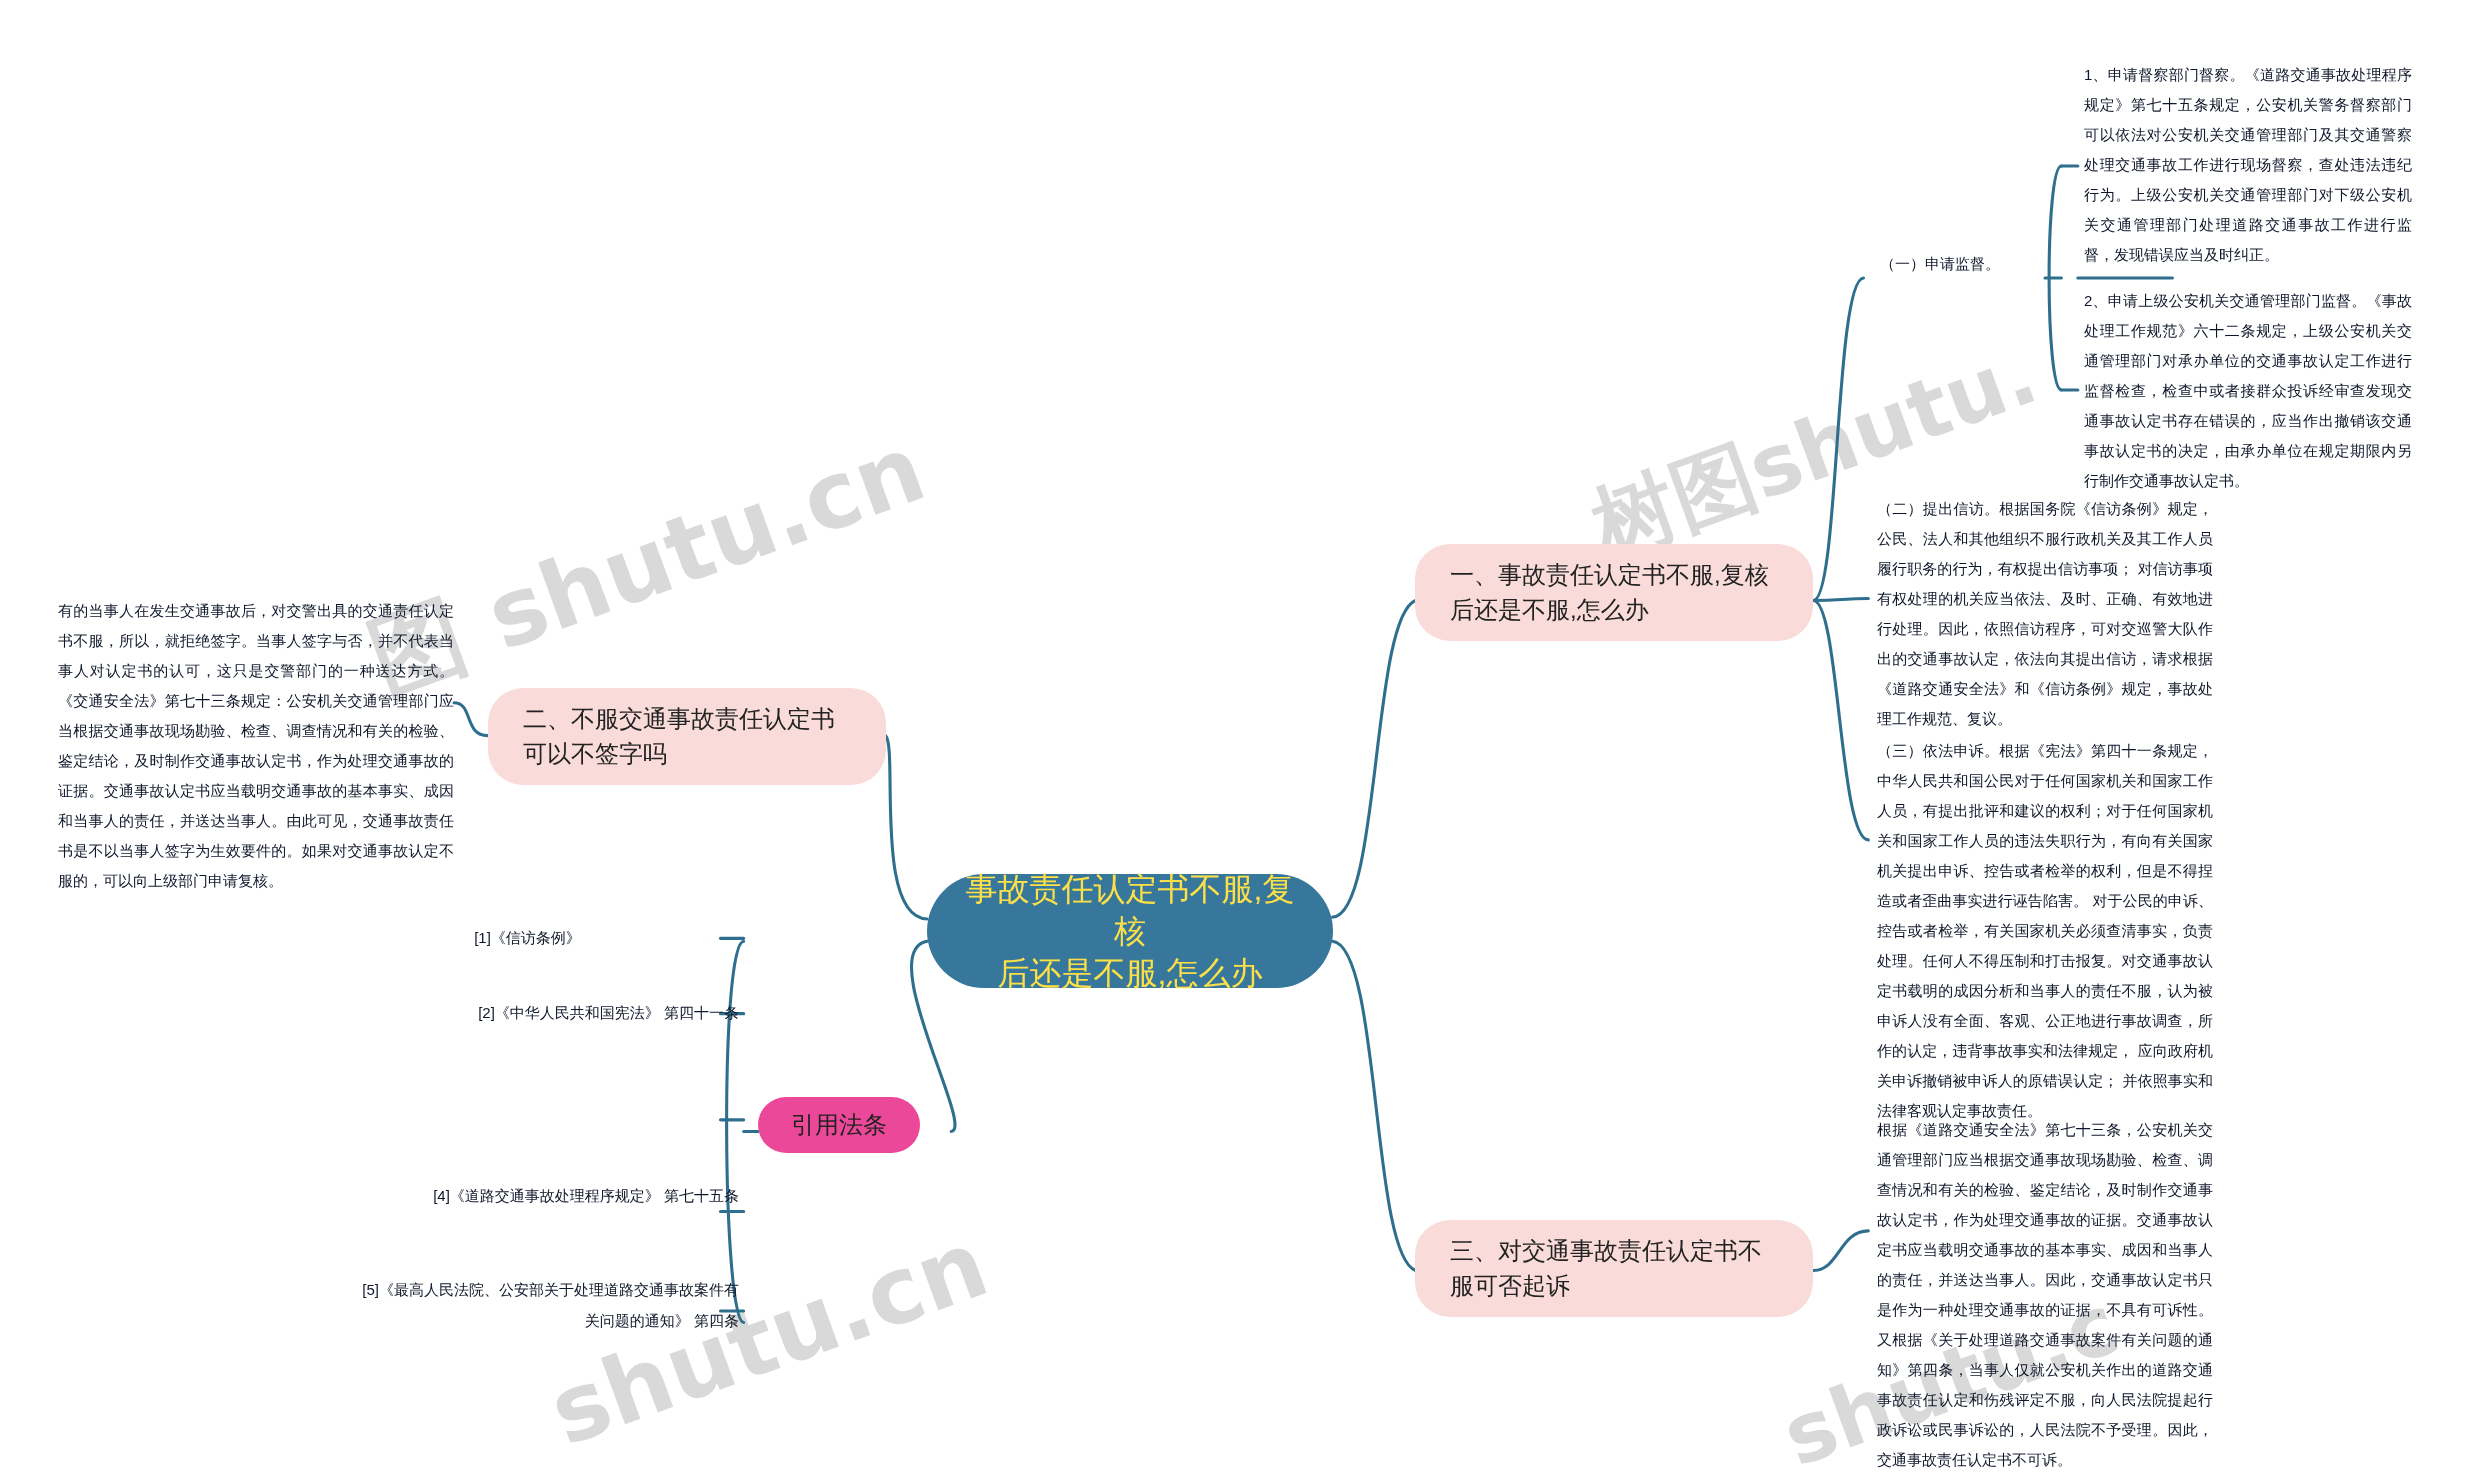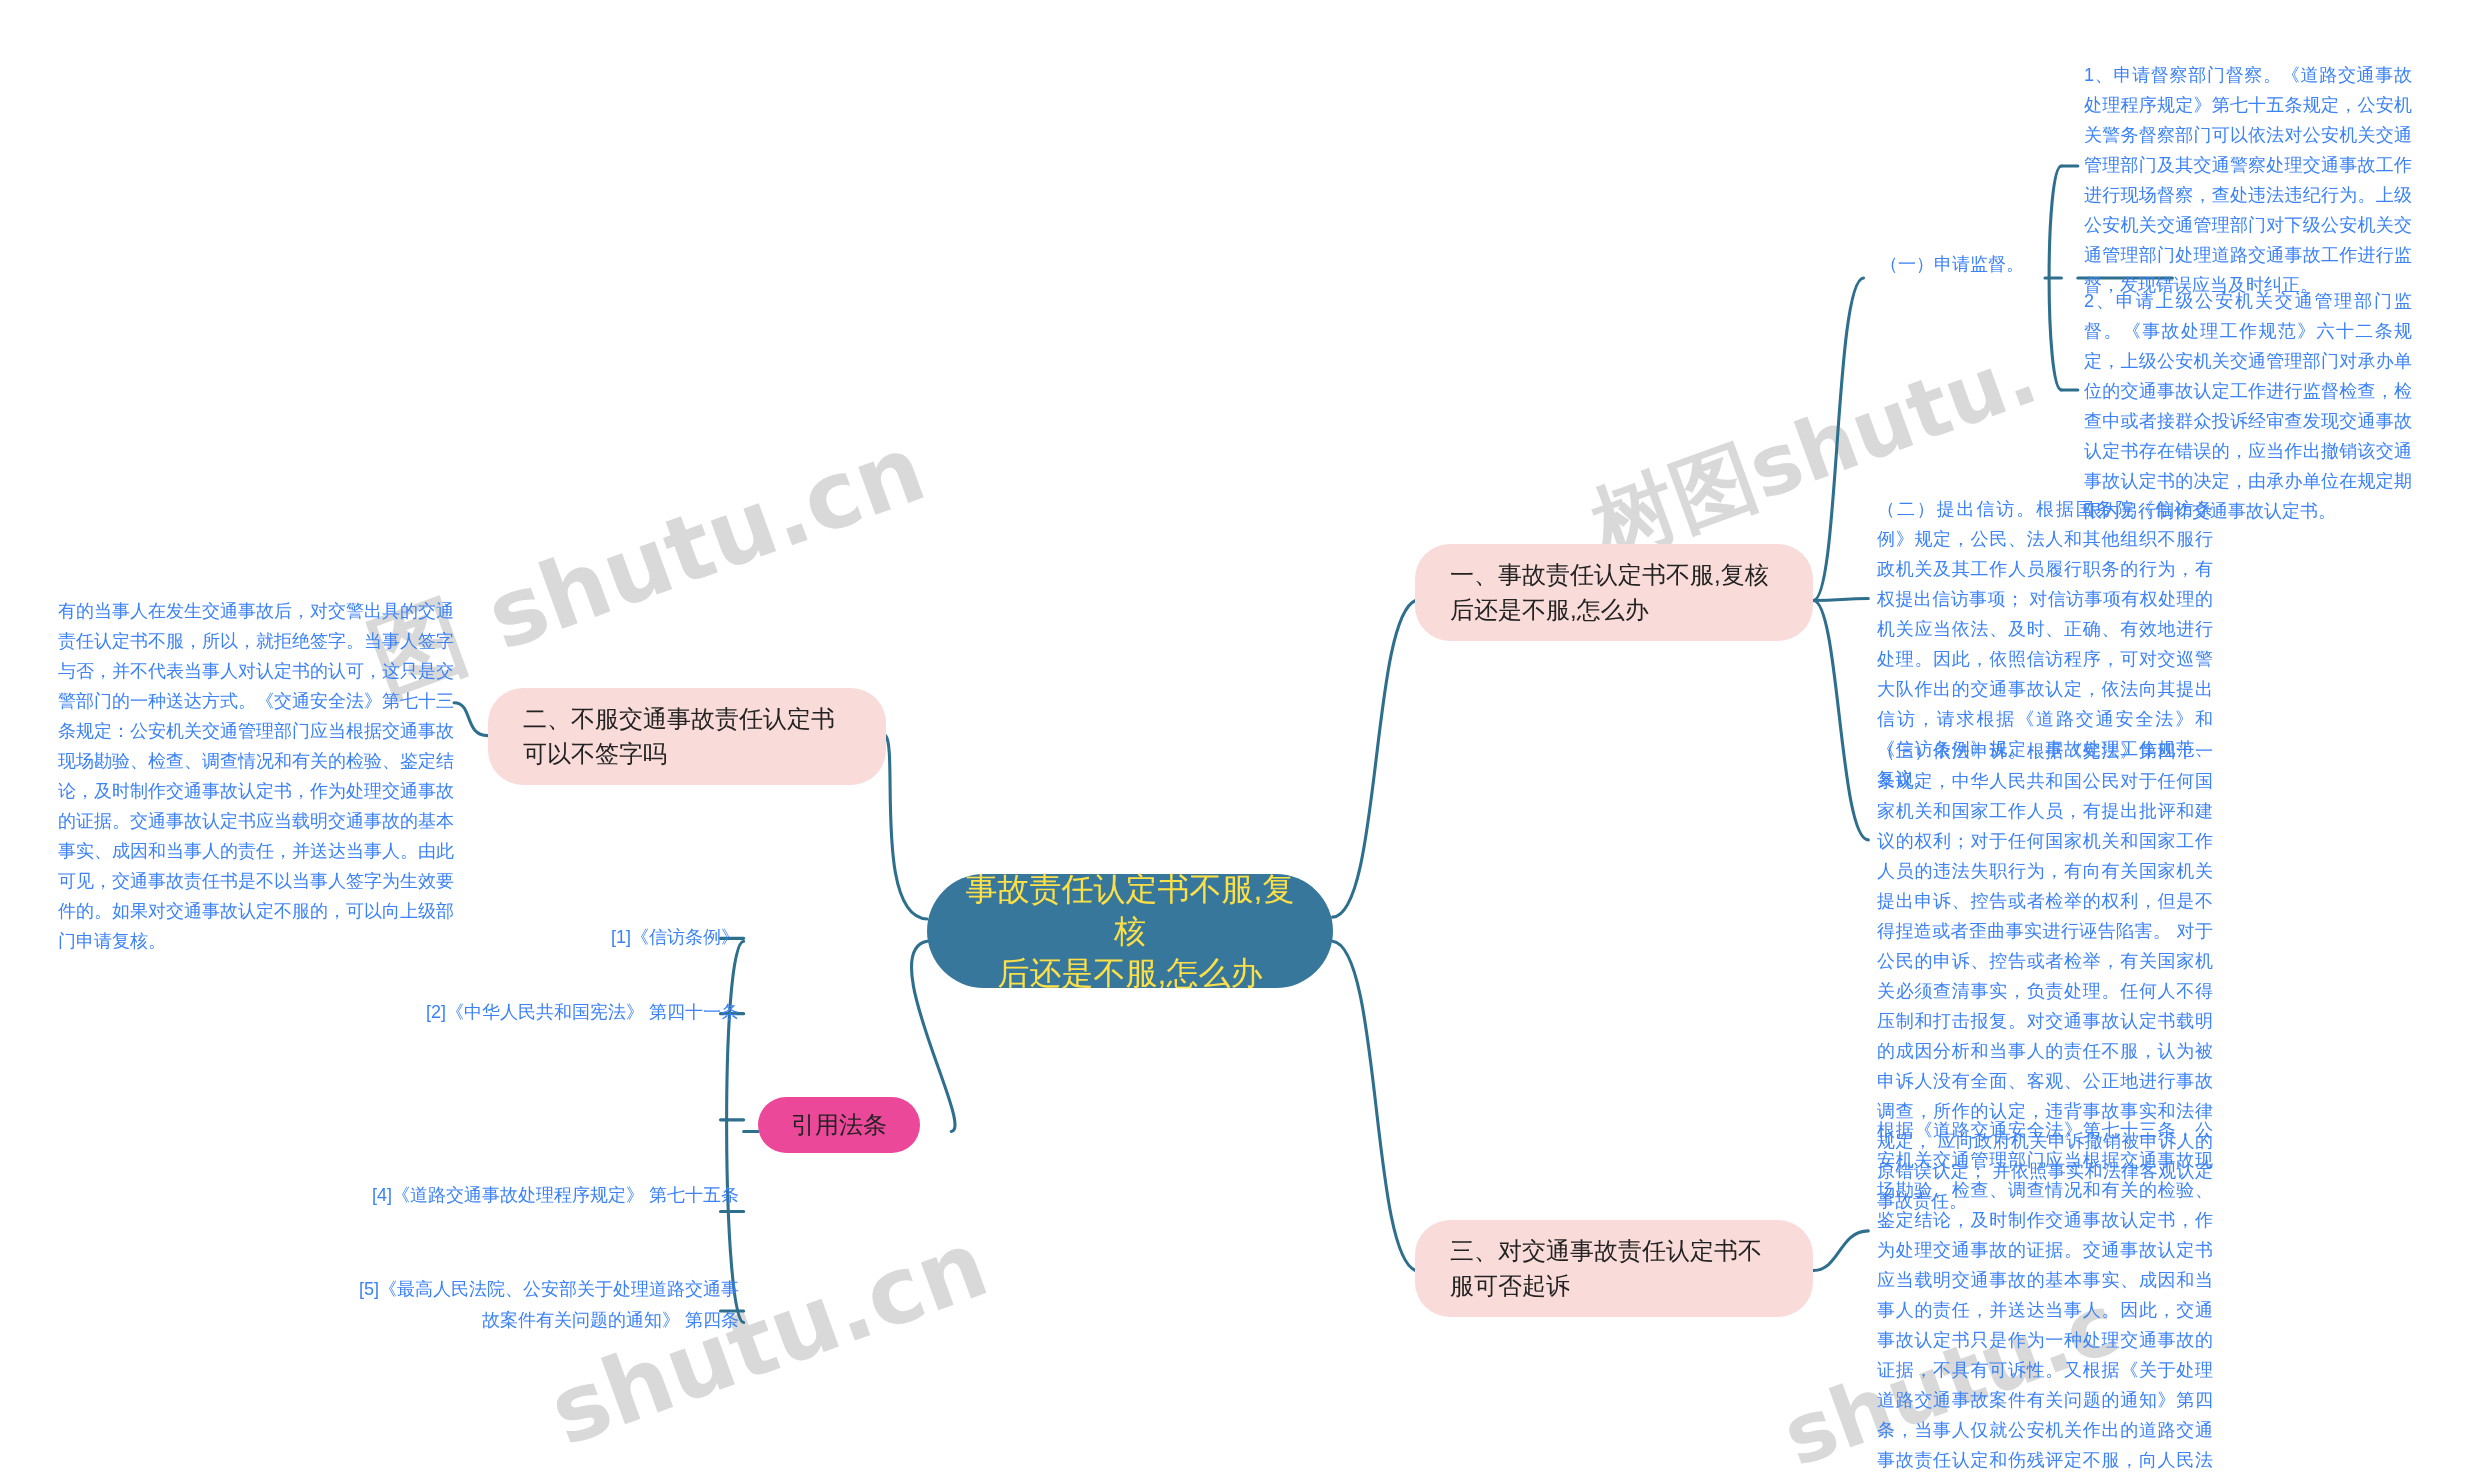--- a/index.html
+++ b/index.html
@@ -101,35 +101,35 @@
     padding: 10.6px 33px 12.6px 33px;
     left: 758px;
     top: 1097px;
     box-sizing: border-box;
   }
 
   
   .leaf {
     position: absolute;
     z-index: 3;
-    font-size: 18px;
+    font-size: 15px;
     line-height: 30px;
-    color: #3b82f6;
+    color: #0f172a;
     text-align: justify;
     box-sizing: border-box;
   }
   .leaf-right { text-align: justify; }
   .leaf-left-list {
     text-align: right;
     line-height: 31px;
   }
 
   .leaf-intro      { left: 58px;   top: 596px;  width: 396px; }
 
-  .leaf-ref-1 { left: 348px; top: 922px;  width: 391px; }
+  .leaf-ref-1 { left: 332px; top: 922px;  width: 391px; text-align: center; }
   .leaf-ref-2 { left: 348px; top: 997px; width: 391px; }
   .leaf-ref-3 { left: 348px; top: 1089px; width: 391px; }
   .leaf-ref-4 { left: 348px; top: 1180px; width: 391px; }
   .leaf-ref-5 { left: 348px; top: 1274px; width: 391px; }
 
   .leaf-sup-label { left: 1880px; top: 249px;  width: 198px; text-align: left; }
   .leaf-sup-1     { left: 2084px; top: 60px;   width: 328px; }
   .leaf-sup-2     { left: 2084px; top: 286px;  width: 328px; }
 
   .leaf-two   { left: 1877px; top: 494px;  width: 336px; }

